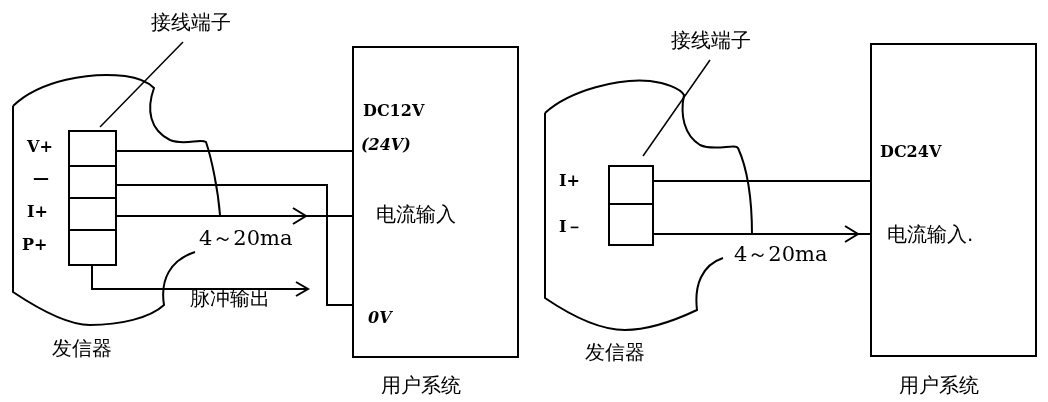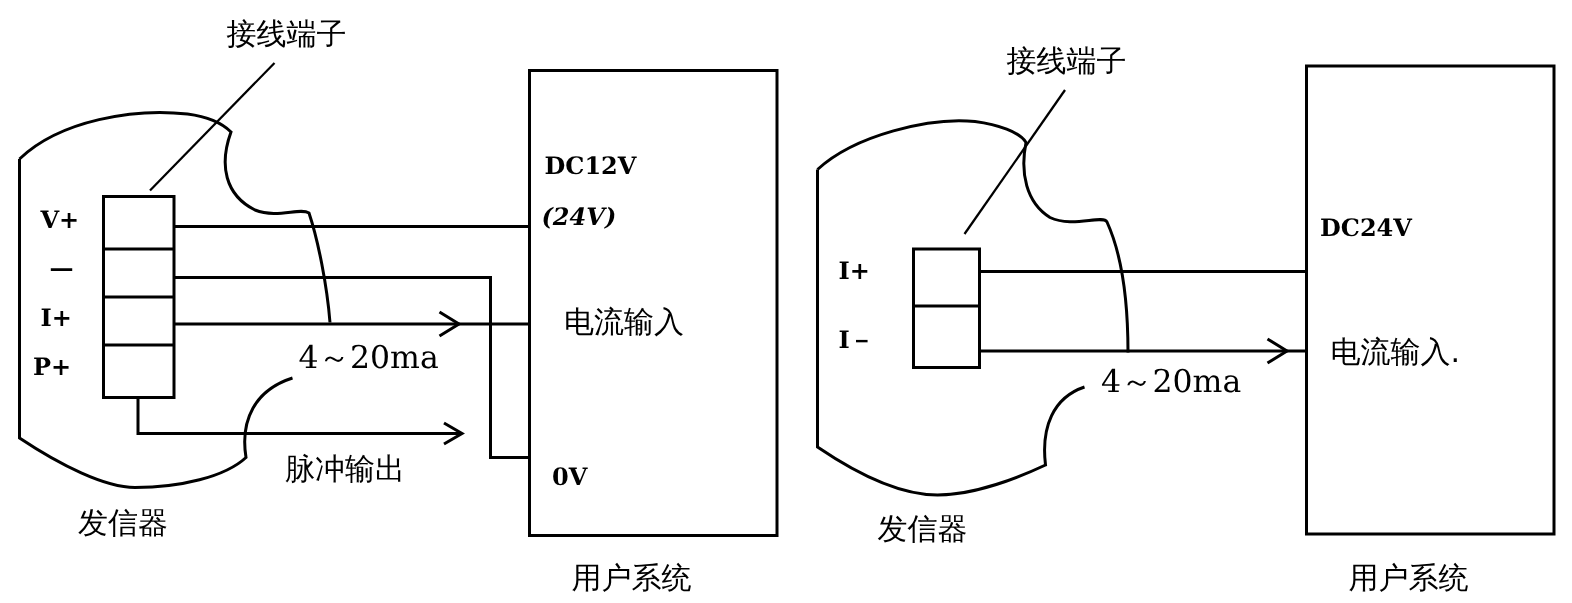--- a/index.html
+++ b/index.html
@@ -49,27 +49,27 @@
     <rect x="871" y="44" width="165" height="312"></rect>
   </g>
 </svg>
 
 <div class="lbl cn" style="left:151px;top:12px;">接线端子</div>
 <div class="lbl bold" style="left:27px;top:139px;">V+</div>
 <div class="lbl bold" style="left:33px;top:171px;">—</div>
 <div class="lbl bold" style="left:27px;top:204px;">I+</div>
 <div class="lbl bold" style="left:22px;top:237px;">P+</div>
 <div class="lbl mono" style="left:199px;top:228px;">4～20ma</div>
-<div class="lbl cn" style="left:190px;top:302px;">脉冲输出</div>
+<div class="lbl cn" style="left:190px;top:288px;">脉冲输出</div>
 <div class="lbl cn" style="left:52px;top:338px;">发信器</div>
 
 <div class="lbl bold" style="left:363px;top:103px;">DC12V</div>
 <div class="lbl bold" style="left:361px;top:137px;font-style:italic;">(24V)</div>
 <div class="lbl cn" style="left:376px;top:204px;">电流输入</div>
-<div class="lbl bold" style="left:368px;top:310px;">0V</div>
+<div class="lbl bold" style="left:368px;top:310px;font-style:italic;">0V</div>
 <div class="lbl cn" style="left:381px;top:375px;">用户系统</div>
 
 <div class="lbl cn" style="left:671px;top:30px;">接线端子</div>
 <div class="lbl bold" style="left:559px;top:173px;">I+</div>
 <div class="lbl bold" style="left:559px;top:219px;">I－</div>
 <div class="lbl mono" style="left:734px;top:244px;">4～20ma</div>
 <div class="lbl cn" style="left:585px;top:342px;">发信器</div>
 
 <div class="lbl bold" style="left:880px;top:144px;">DC24V</div>
 <div class="lbl cn" style="left:887px;top:224px;text-align:center;">电流输入.</div>

